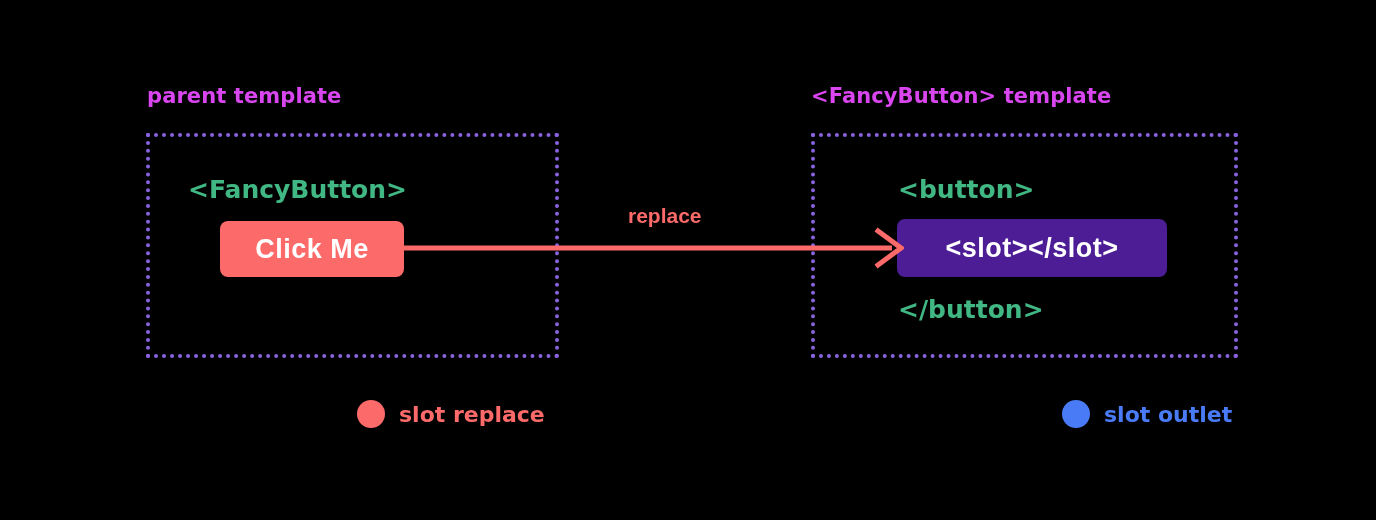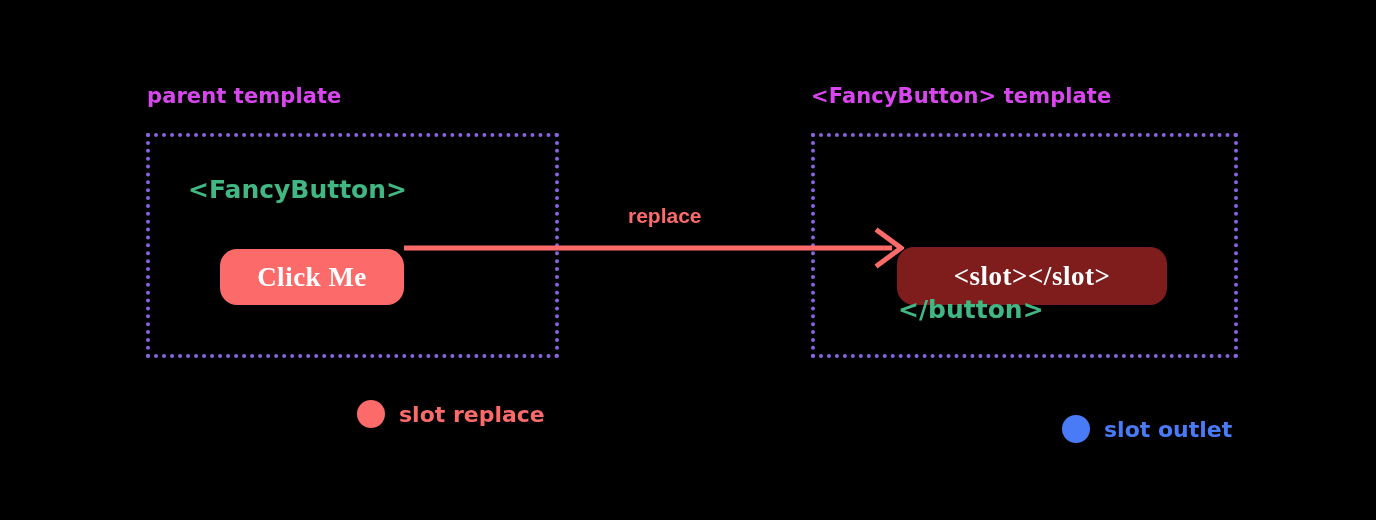--- a/index.html
+++ b/index.html
@@ -52,37 +52,36 @@
   #tag-close-fancy  { left: 203px; top: 295px; }
   #tag-open-button  { left: 898px; top: 175px; }
   #tag-close-button { left: 898px; top: 295px; }
 
   
   .chip {
     position: absolute;
     display: flex;
     align-items: center;
     justify-content: center;
-    border-radius: 17px;
-    font-family: Liberation Serif, serif;
+    border-radius: 8px;
+    font-family: Liberation Sans, sans-serif;
     font-weight: 700;
     font-size: 27px;
     color: #FFFFFF;
     letter-spacing: 0.5px;
     box-sizing: border-box;
     white-space: nowrap;
-    margin-top: 28px;
   }
   #chip-click-me {
     left: 220px; top: 221px; width: 184px; height: 56px;
     background: #FD6A6A;
   }
   #chip-slot {
     left: 897px; top: 219px; width: 270px; height: 58px;
-    background: #7f1d1d;
+    background: #4c1d95;
   }
 
   
   #arrow-wrap {
     position: absolute;
     left: 404px; top: 225px;
     width: 500px; height: 48px;
     pointer-events: none;
   }
   #arrow-label {
@@ -109,21 +108,21 @@
     flex: 0 0 auto;
   }
   .legend-label {
     font-family: "DejaVu Sans", sans-serif;
     font-weight: 700;
     font-size: 22px;
   }
   #legend-slot-content { left: 357px; top: 400px; }
   #legend-slot-content .legend-dot   { background: #FD6A6A; }
   #legend-slot-content .legend-label { color: #FD6A6A; }
-  #legend-slot-outlet { left: 1062px; top: 415px; }
+  #legend-slot-outlet { left: 1062px; top: 400px; }
   #legend-slot-outlet .legend-dot   { background: #4A7BF7; }
   #legend-slot-outlet .legend-label { color: #4A7BF7; }
 </style>
 </head>
 <body>
 
 <div id="stage">
 
   <div id="title-parent" class="panel-title">parent template</div>
 
@@ -131,20 +130,21 @@
 
   <div id="box-parent" class="template-box"></div>
 
   <div id="tag-open-fancy" class="code-tag">&lt;FancyButton&gt;</div>
 
   <div id="chip-click-me" class="chip">Click Me</div>
 
 
   <div id="box-fancy" class="template-box"></div>
 
+  <div id="tag-open-button" class="code-tag">&lt;button&gt;</div>
 
   <div id="chip-slot" class="chip">&lt;slot&gt;&lt;/slot&gt;</div>
 
   <div id="tag-close-button" class="code-tag">&lt;/button&gt;</div>
 
   <div id="arrow-wrap">
     <svg width="500" height="48" viewBox="0 0 500 48">
       <line x1="0" y1="23" x2="488" y2="23" stroke="#FD6A6A" stroke-width="5"></line>
       <path d="M 474 6 L 497 23 L 474 40" fill="none" stroke="#FD6A6A" stroke-width="5" stroke-linecap="square" stroke-linejoin="miter"></path>
     </svg>

